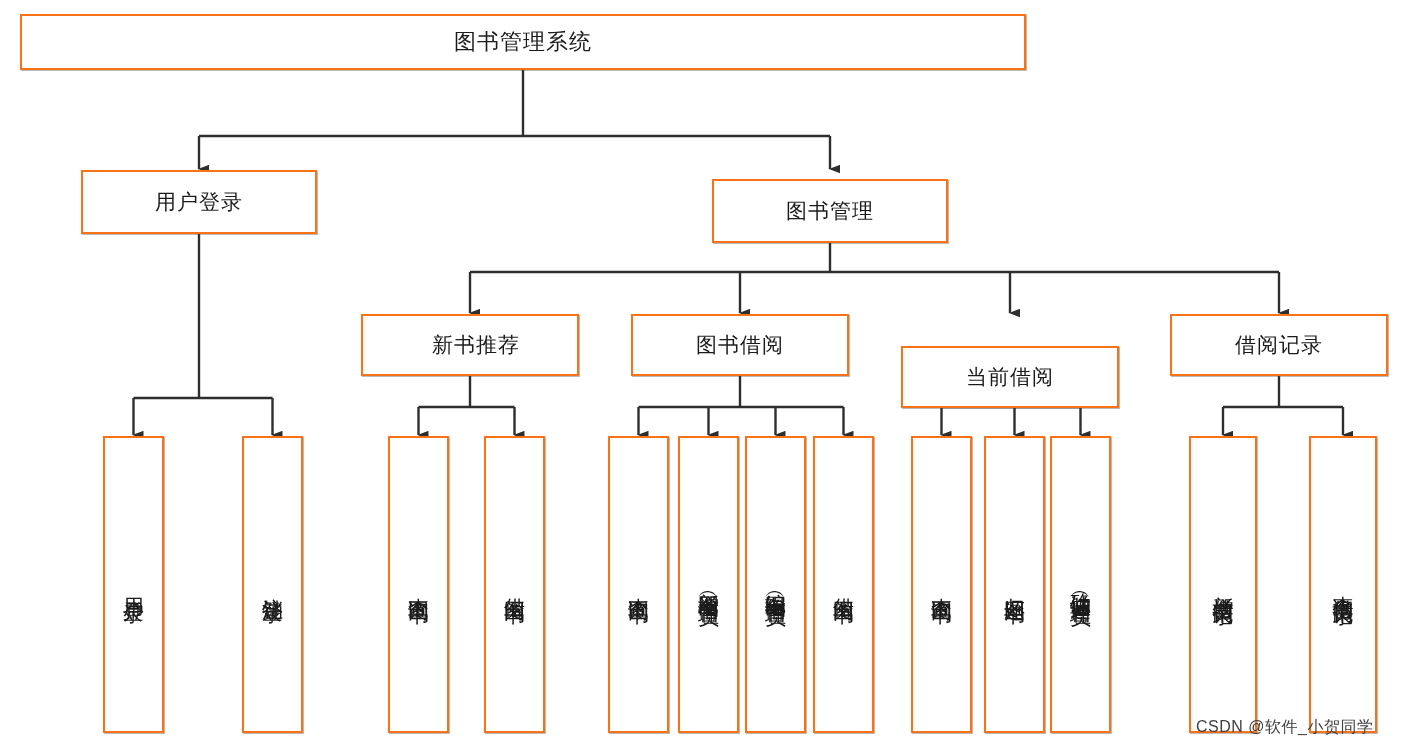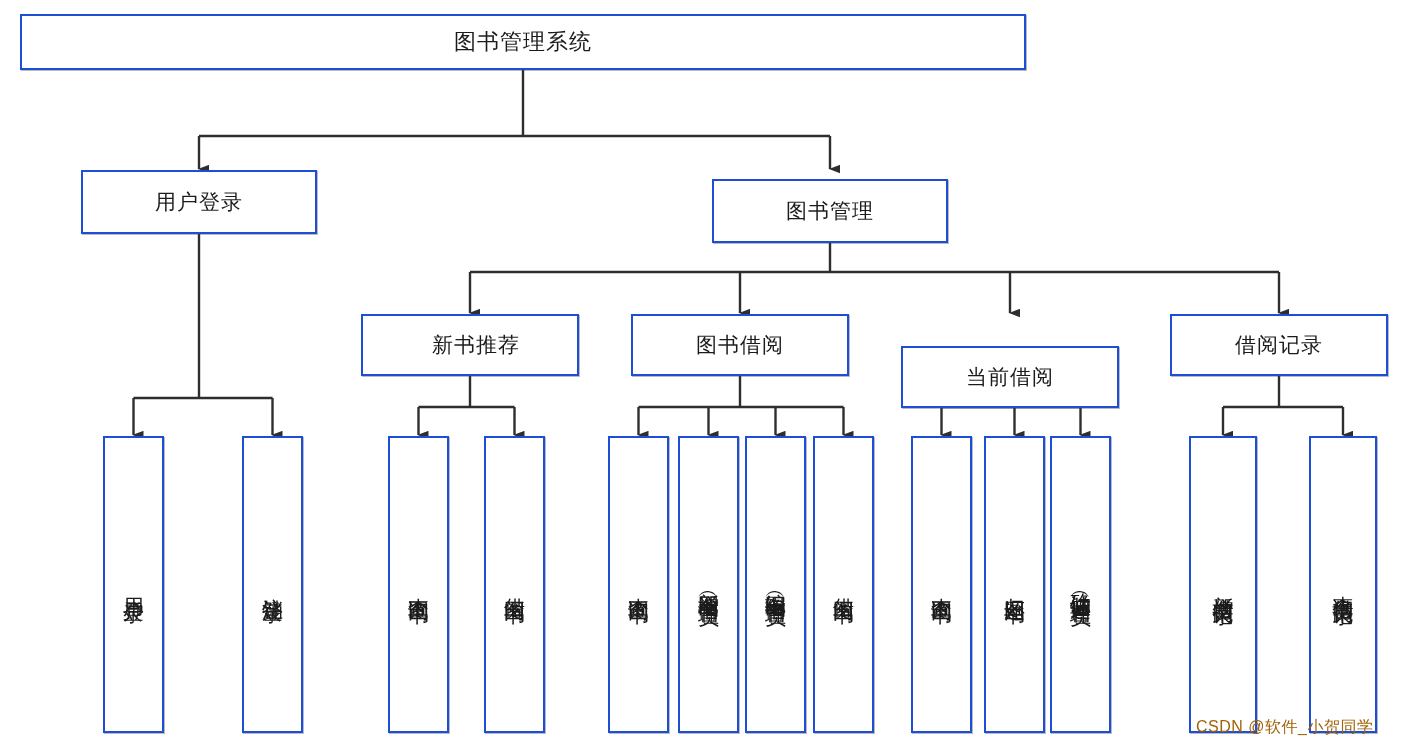--- a/index.html
+++ b/index.html
@@ -23,21 +23,21 @@
     left: 0;
     top: 0;
     width: 1405px;
     height: 747px;
     pointer-events: none;
   }
   .node {
     position: absolute;
     box-sizing: border-box;
     background: #ffffff;
-    border: 2px solid #1d4ed8;
+    border: 2px solid #f97316;
     box-shadow: 1px 1px 0 rgba(60,60,60,0.35);
     display: flex;
     align-items: center;
     justify-content: center;
     color: #1b1b1b;
     letter-spacing: 1px;
   }
   .node .node-label {
     display: block;
     text-align: center;
@@ -59,21 +59,21 @@
     writing-mode: vertical-rl;
     text-orientation: upright;
     font-size: 21px;
     line-height: 1.24;
     letter-spacing: 2px;
     white-space: nowrap;
   }
   .node.vert.wide .node-label { font-size: 21px; }
   .watermark {
     position: absolute;
-    color: #a16207;
+    color: #404040;
     font-size: 16px;
     letter-spacing: 0.5px;
     white-space: nowrap;
     user-select: none;
   }
 </style>
 </head>
 <body>
 
 <div id="diagram-canvas">

